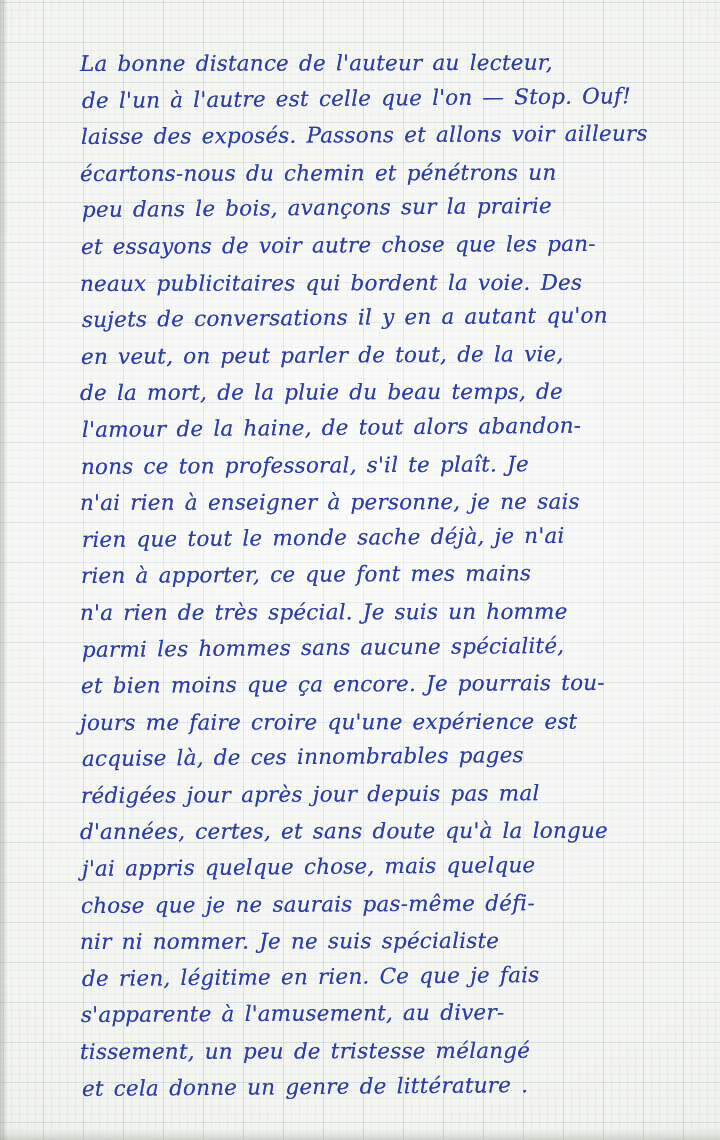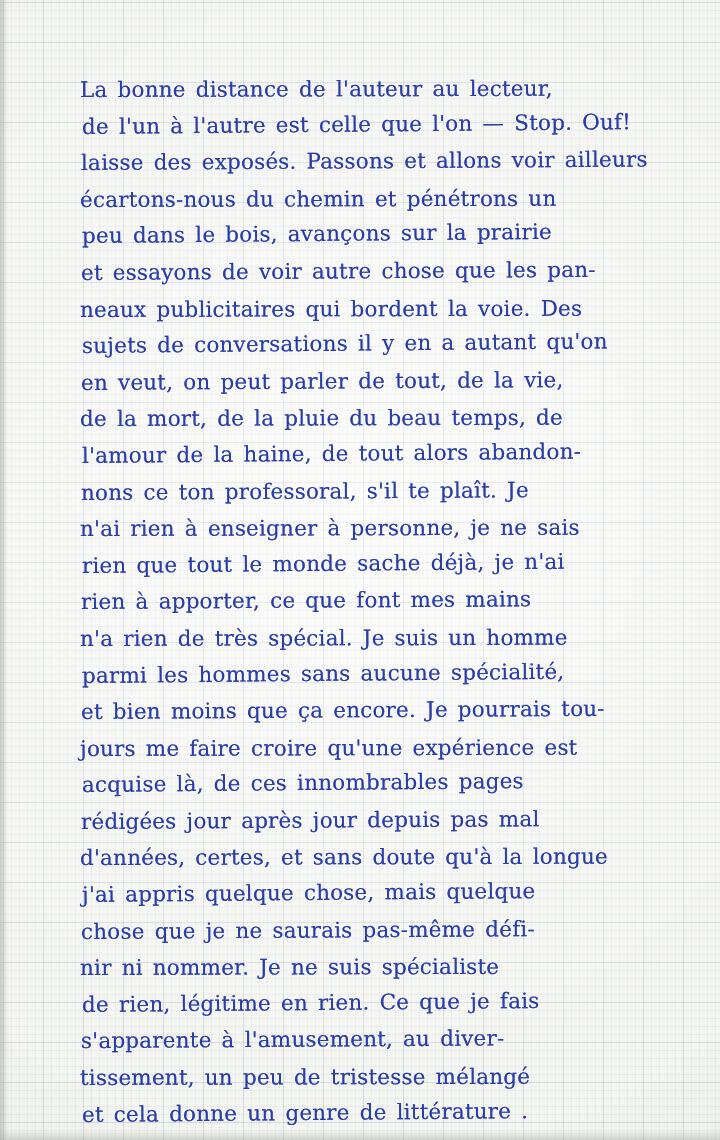--- a/index.html
+++ b/index.html
@@ -55,23 +55,24 @@
     left: 0; bottom: 0;
     width: 720px; height: 10px;
     background: linear-gradient(to top, rgba(160,168,158,0.40), rgba(255,255,255,0));
     pointer-events: none;
   }
 
   
   #handwriting {
     position: absolute;
     left: 80px;
-    top: 72px;
+    top: 46px;
     width: 570px;
     font-family: "DejaVu Serif", serif;
+    font-style: italic;
     font-size: 21.5px;
     line-height: 36.6px;
     color: #2b3ea8;
     letter-spacing: 0.2px;
     word-spacing: 3px;
     text-shadow: 0 0 0.6px rgba(43,62,168,0.65);
   }
   #handwriting .line {
     white-space: pre;
     display: block;

